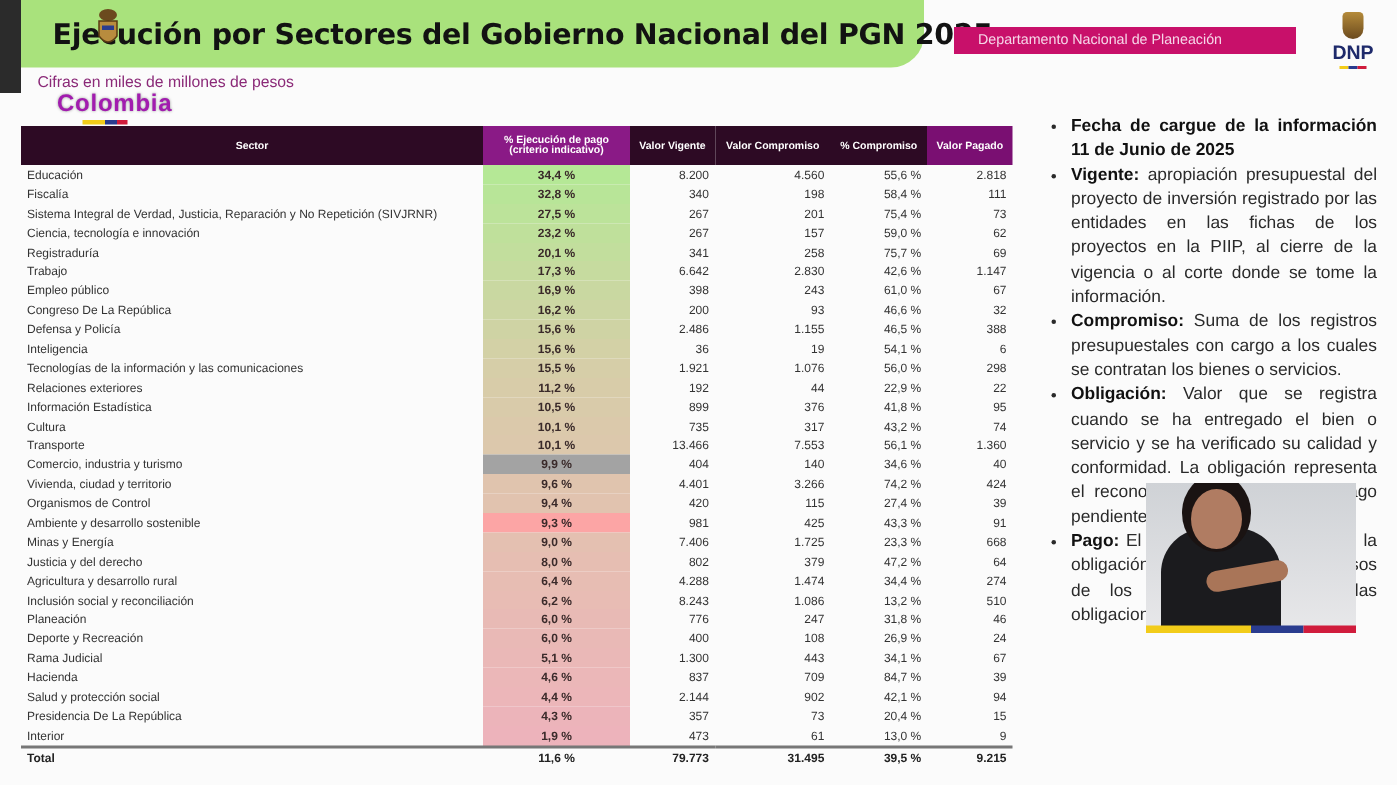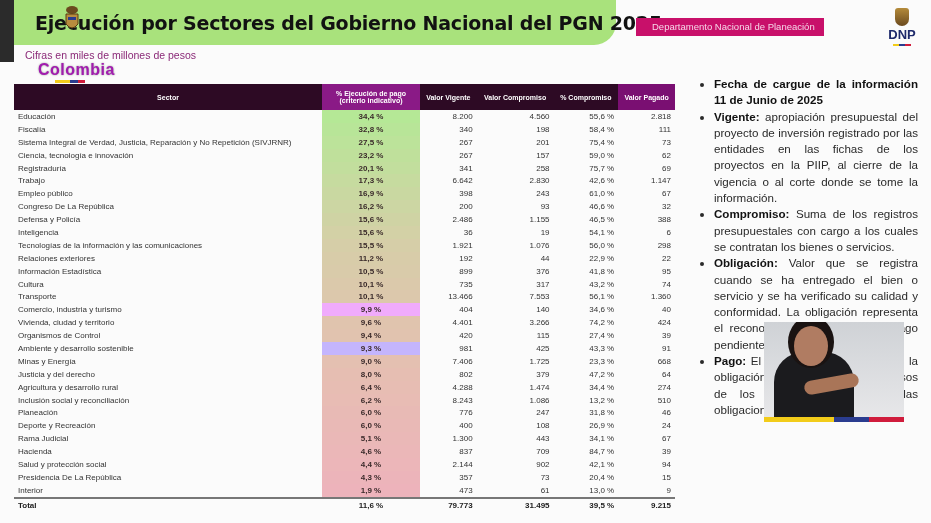--- a/index.html
+++ b/index.html
@@ -5,21 +5,21 @@
   html,body{margin:0;padding:0;}
   body{width:931px;height:523px;overflow:hidden;background:#fbfbfb;position:relative;font-family:"Liberation Sans",sans-serif;}
   .left-strip{position:absolute;left:0;top:0;width:14px;height:62px;background:#2b2b2b;}
   .title-band{position:absolute;left:14px;top:0;width:602px;height:45px;background:#a9e27c;border-radius:0 0 22px 0;}
   .title{position:absolute;left:35px;top:12px;font-size:19px;font-weight:bold;color:#121212;letter-spacing:-0.2px;white-space:nowrap;font-family:"DejaVu Sans",sans-serif;}
   .coat-small{position:absolute;left:64px;top:4px;width:16px;height:30px;}
   .subtitle{position:absolute;left:25px;top:49px;font-size:10.5px;color:#8b2a78;}
   .colombia{position:absolute;left:38px;top:61px;font-size:16px;color:#a21caf;font-weight:bold;letter-spacing:0.5px;text-shadow:0 0 2px rgba(0,0,0,0.4);z-index:5;}
   .flagbar{position:absolute;left:55px;top:80px;width:30px;height:3px;z-index:5;display:flex;}
   .flagbar span{display:block;height:3px;}
-  .dnp-box{position:absolute;left:636px;top:18px;width:188px;height:18px;background:#c8106a;color:#f6d6e8;font-size:9.5px;line-height:18px;padding-left:16px;box-sizing:border-box;}
+  .dnp-box{position:absolute;left:636px;top:18px;width:228px;height:18px;background:#c8106a;color:#f6d6e8;font-size:9.5px;line-height:18px;padding-left:16px;box-sizing:border-box;}
   .dnp-logo{position:absolute;left:884px;top:8px;width:36px;text-align:center;}
   .dnp-logo .shield{width:14px;height:18px;margin:0 auto;background:linear-gradient(#b58b3a,#6b4a1e);border-radius:3px 3px 7px 7px;}
   .dnp-logo .txt{font-size:13px;font-weight:bold;color:#1e2a6b;margin-top:1px;}
   .dnp-logo .bar{width:18px;height:2px;margin:2px auto 0;display:flex;}
   .dnp-logo .bar span{flex:1;}
   table{position:absolute;left:14px;top:84px;width:661px;border-collapse:collapse;font-size:8px;color:#333;}
   thead th{background:#2d0a24;color:#fff;font-size:7px;font-weight:bold;height:26px;padding:0 3px;text-align:center;}
   thead th.hl{background:#8a1a86;}
   thead th.hl2{background:#7a0f72;}
   tbody td{height:12.9px;padding:0 4px;white-space:nowrap;}
@@ -195,21 +195,21 @@
       <tr>
         <td class="sector">Transporte</td>
         <td class="pct" style="background: rgb(220, 200, 172);">10,1 %</td>
         <td class="num">13.466</td>
         <td class="num">7.553</td>
         <td class="num">56,1 %</td>
         <td class="num">1.360</td>
       </tr>
       <tr>
         <td class="sector">Comercio, industria y turismo</td>
-        <td class="pct" style="background: #f0abfc;">9,9 %</td>
+        <td class="pct" style="background: #a3a3a3;">9,9 %</td>
         <td class="num">404</td>
         <td class="num">140</td>
         <td class="num">34,6 %</td>
         <td class="num">40</td>
       </tr>
       <tr>
         <td class="sector">Vivienda, ciudad y territorio</td>
         <td class="pct" style="background: rgb(224, 196, 174);">9,6 %</td>
         <td class="num">4.401</td>
         <td class="num">3.266</td>
@@ -219,21 +219,21 @@
       <tr>
         <td class="sector">Organismos de Control</td>
         <td class="pct" style="background: rgb(225, 195, 175);">9,4 %</td>
         <td class="num">420</td>
         <td class="num">115</td>
         <td class="num">27,4 %</td>
         <td class="num">39</td>
       </tr>
       <tr>
         <td class="sector">Ambiente y desarrollo sostenible</td>
-        <td class="pct" style="background: #c4b5fd;">9,3 %</td>
+        <td class="pct" style="background: #fca5a5;">9,3 %</td>
         <td class="num">981</td>
         <td class="num">425</td>
         <td class="num">43,3 %</td>
         <td class="num">91</td>
       </tr>
       <tr>
         <td class="sector">Minas y Energía</td>
         <td class="pct" style="background: rgb(228, 192, 177);">9,0 %</td>
         <td class="num">7.406</td>
         <td class="num">1.725</td>

